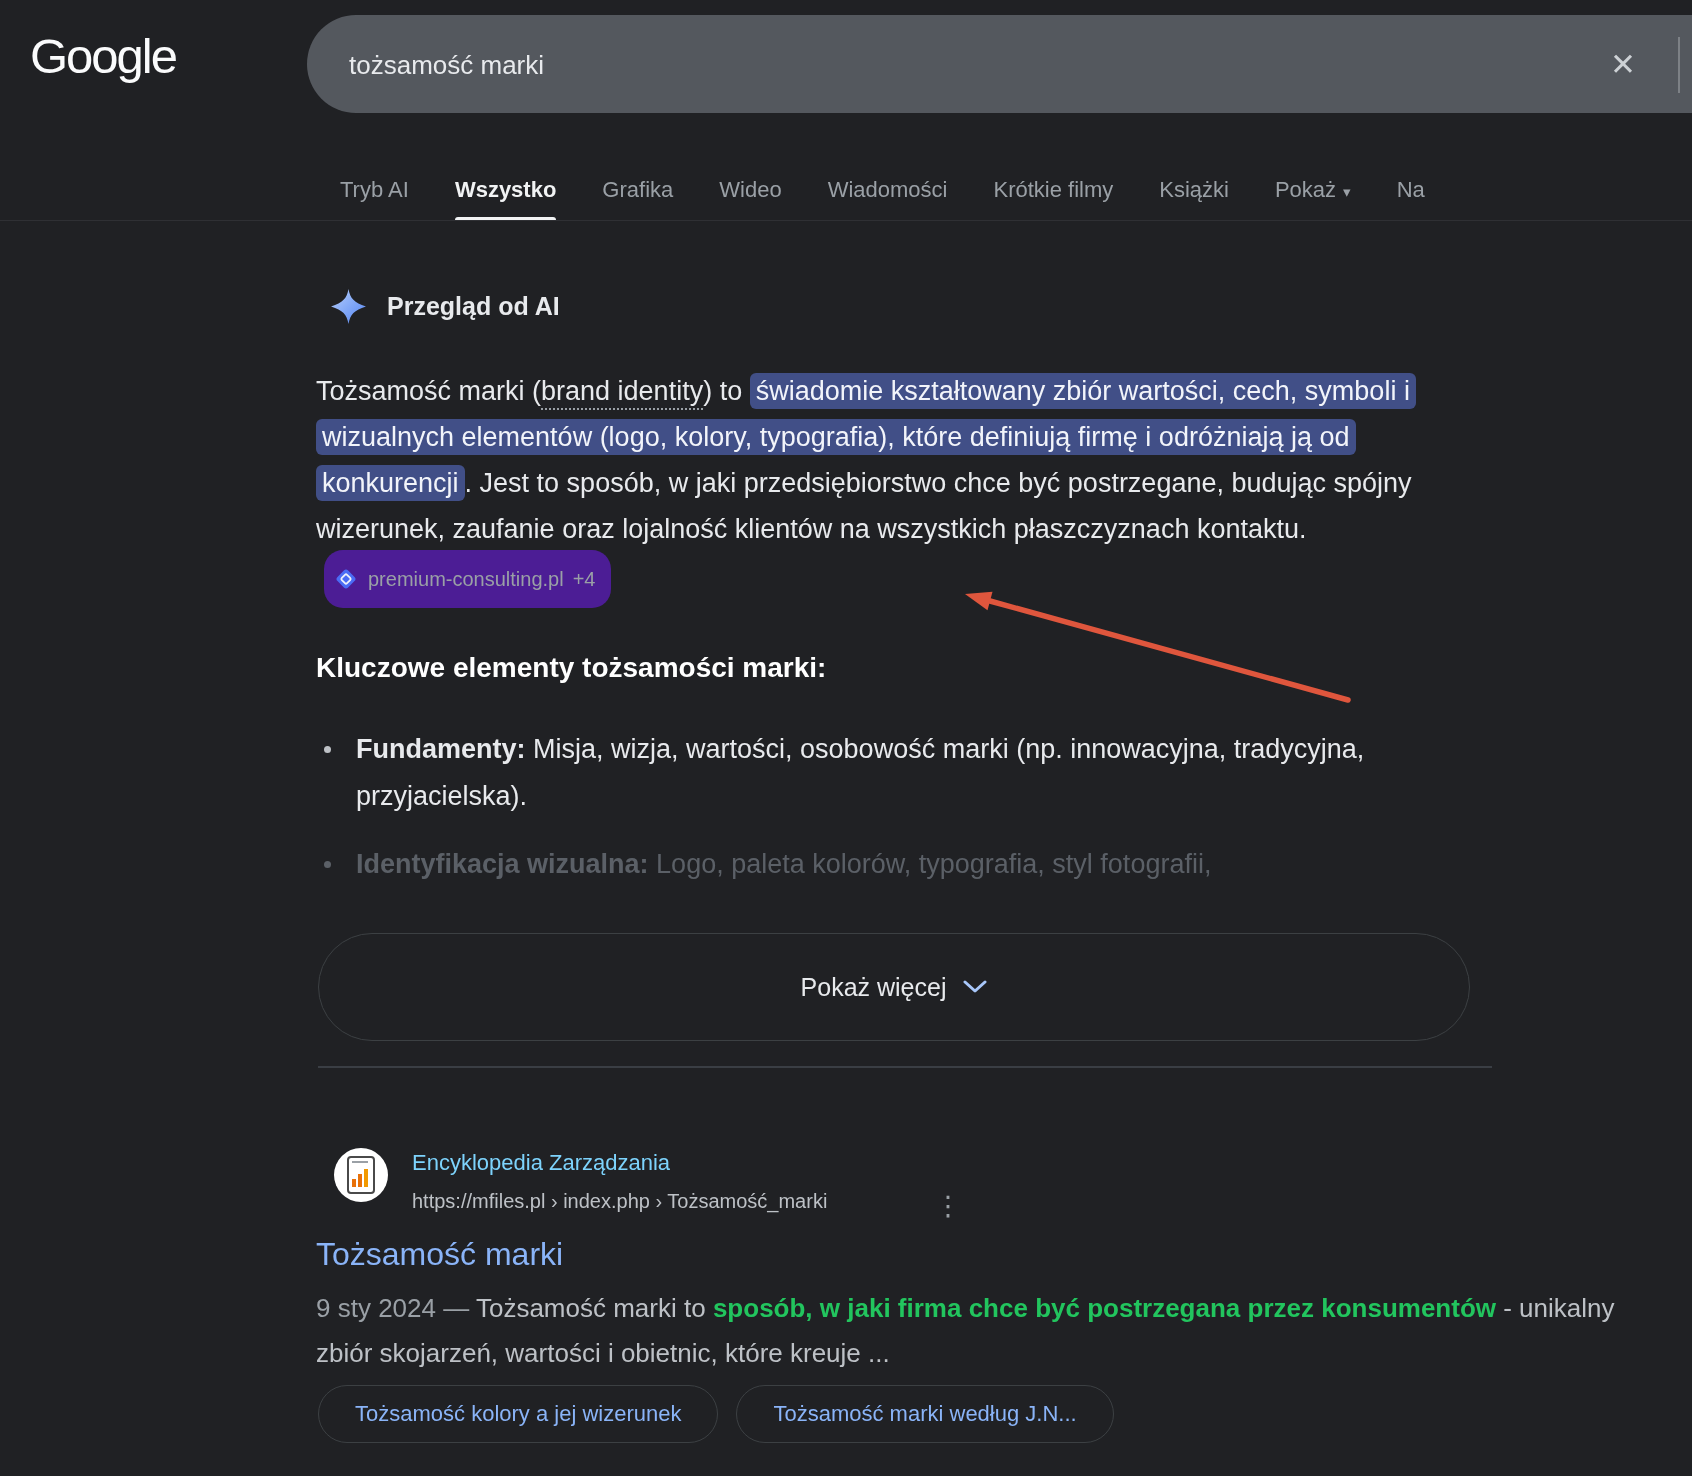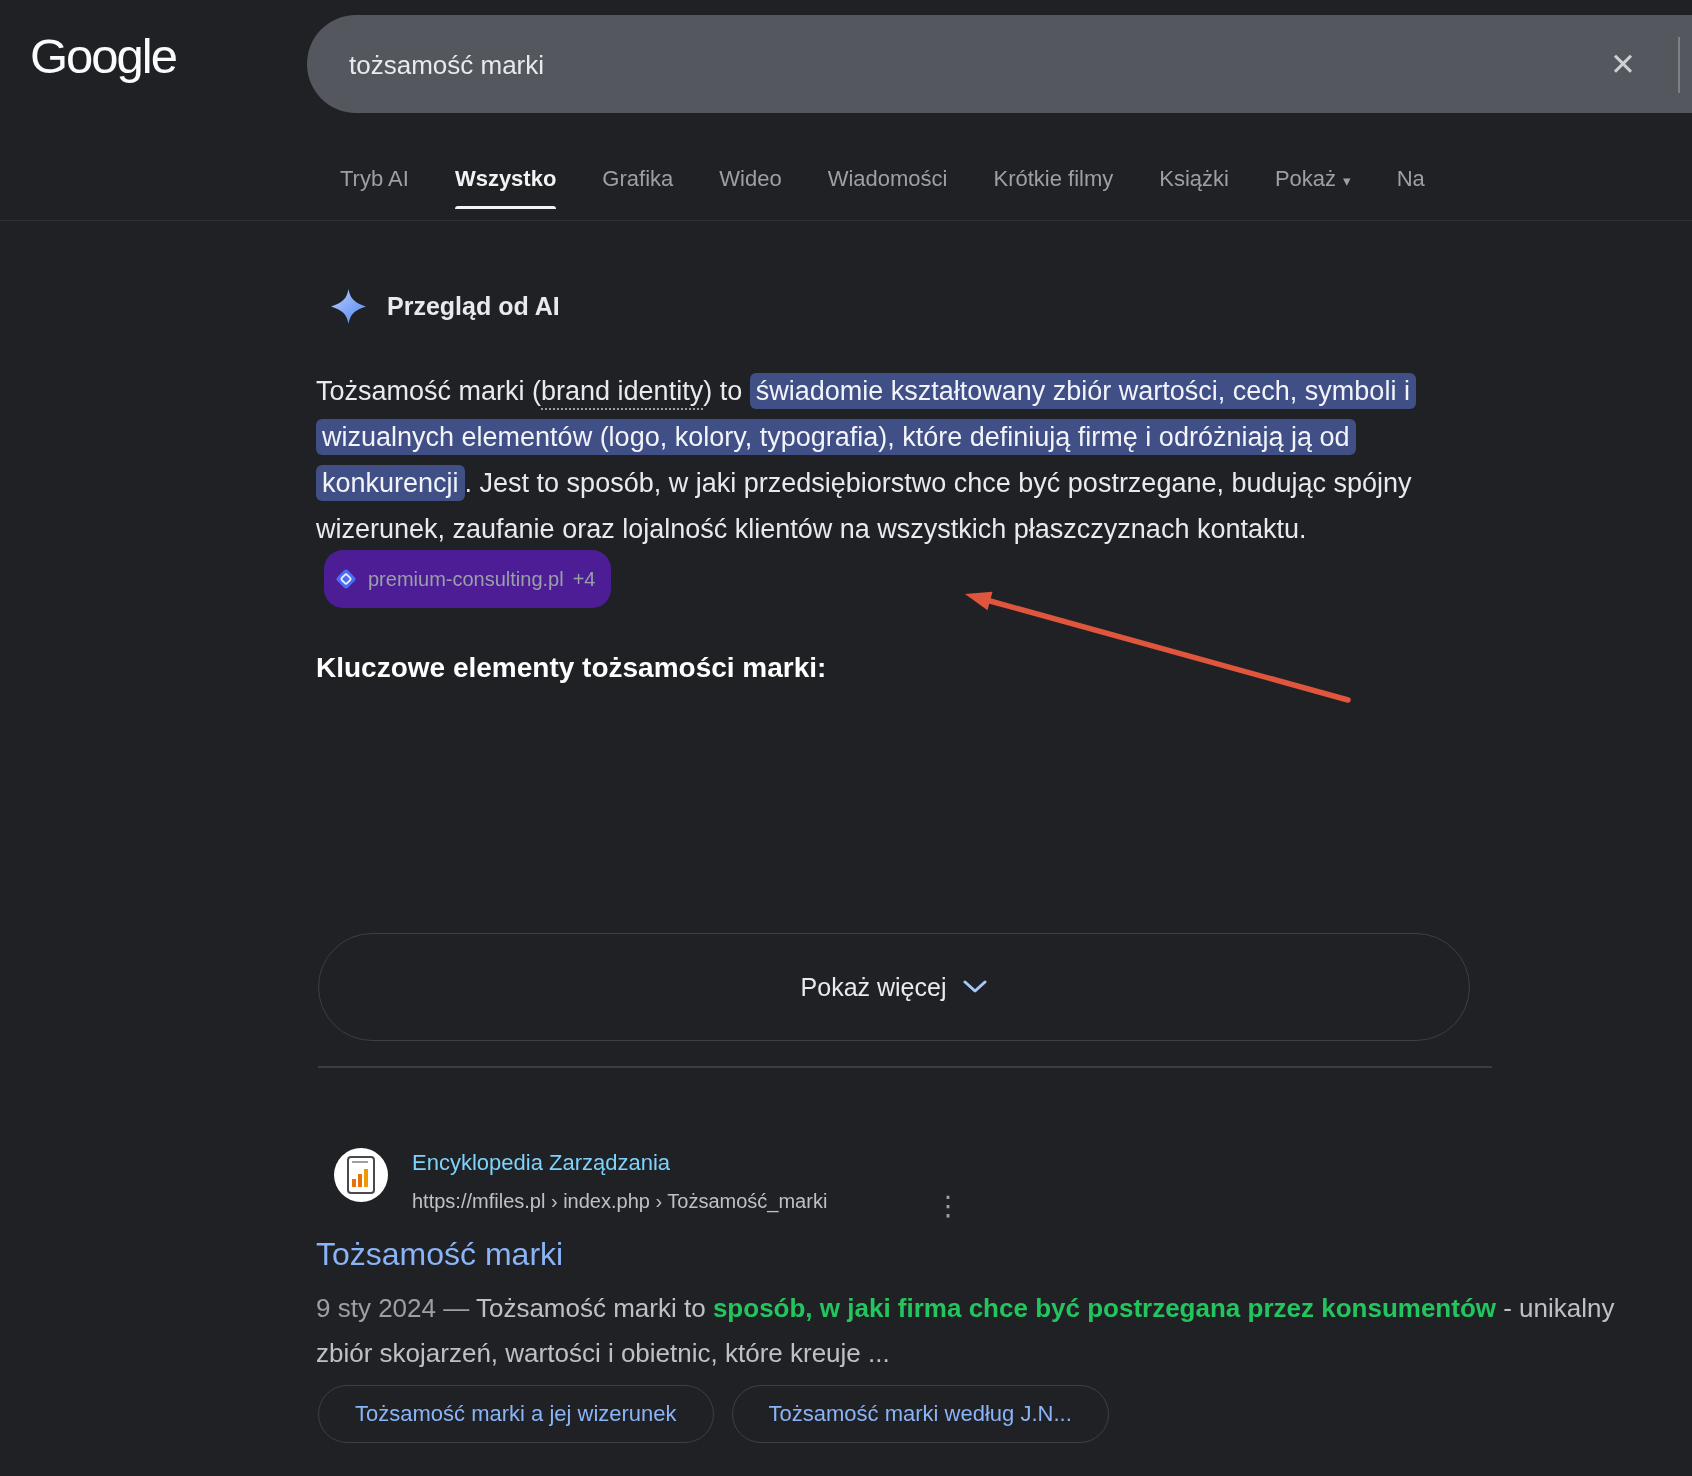--- a/index.html
+++ b/index.html
@@ -27,21 +27,21 @@
     font-size:31px; font-weight:300; color:#cdd1d5; line-height:44px;
     text-align:center; cursor:pointer;
   }
   .search-divider {
     position:absolute; left:1371px; top:22px; width:2px; height:56px;
     background:#7d8186;
   }
   
   .tabs {
     position:absolute; left:340px; top:166px; height:54px;
-    display:flex; gap:46px; align-items:flex-start;
+    display:flex; gap:46px; align-items:flex-end;
     font-size:22px; color:#9aa0a6; white-space:nowrap;
   }
   .tab { position:relative; padding-bottom:17px; cursor:pointer; }
   .tab.active { color:#f1f3f4; font-weight:600; }
   .tab.active::after {
     content:""; position:absolute; left:0; right:0; bottom:0; height:3px;
     background:#f1f3f4; border-radius:3px 3px 0 0;
   }
   .tab .caret { font-size:15px; margin-left:7px; color:#9aa0a6; }
   .tabs-rule { position:absolute; left:0; top:220px; width:1692px; height:1px; background:#2f3034; }
@@ -175,20 +175,28 @@
       </span>
   </div>
 
   <svg class="arrow-svg" viewBox="0 0 430 140">
     <line x1="408" y1="128" x2="50" y2="29" stroke="#df563d" stroke-width="5.5" stroke-linecap="round"></line>
     <polygon points="25,22 47.5,38.2 52.5,19.8" fill="#df563d"></polygon>
   </svg>
 
   <div class="ai-subhead">Kluczowe elementy tożsamości marki:</div>
 
+  <div class="ai-bullets">
+    <div class="bullet">
+      <b>Fundamenty:</b><span> Misja, wizja, wartości, osobowość marki (np. innowacyjna, tradycyjna, przyjacielska).</span>
+    </div>
+    <div class="bullet faded">
+      <b>Identyfikacja wizualna:</b><span> Logo, paleta kolorów, typografia, styl fotografii,</span>
+    </div>
+  </div>
 
   <div class="show-more">
     <span class="show-more-label">Pokaż więcej</span>
     <svg width="24" height="14" viewBox="0 0 24 14">
       <path d="M2 2 L12 11 L22 2" fill="none" stroke="#a8c7fa" stroke-width="3" stroke-linecap="round" stroke-linejoin="round"></path>
     </svg>
   </div>
 
   <div class="overview-divider"></div>
 
@@ -204,17 +212,17 @@
   <div class="site-url">https://mfiles.pl › index.php › Tożsamość_marki</div>
   <div class="kebab">⋮</div>
 
   <div class="result-title">Tożsamość marki</div>
 
   <div class="snippet">
     <span class="date">9 sty 2024 — </span><span>Tożsamość marki to </span><b>sposób, w jaki firma chce być postrzegana przez konsumentów</b><span> - unikalny zbiór skojarzeń, wartości i obietnic, które kreuje ...</span>
   </div>
 
   <div class="chips">
-    <div class="chip-link">Tożsamość marki a jej wizerunek</div>
+    <div class="chip-link">Tożsamość kolory a jej wizerunek</div>
     <div class="chip-link">Tożsamość marki według J.N...</div>
   </div>
 
 </div>
 
 </body></html>

